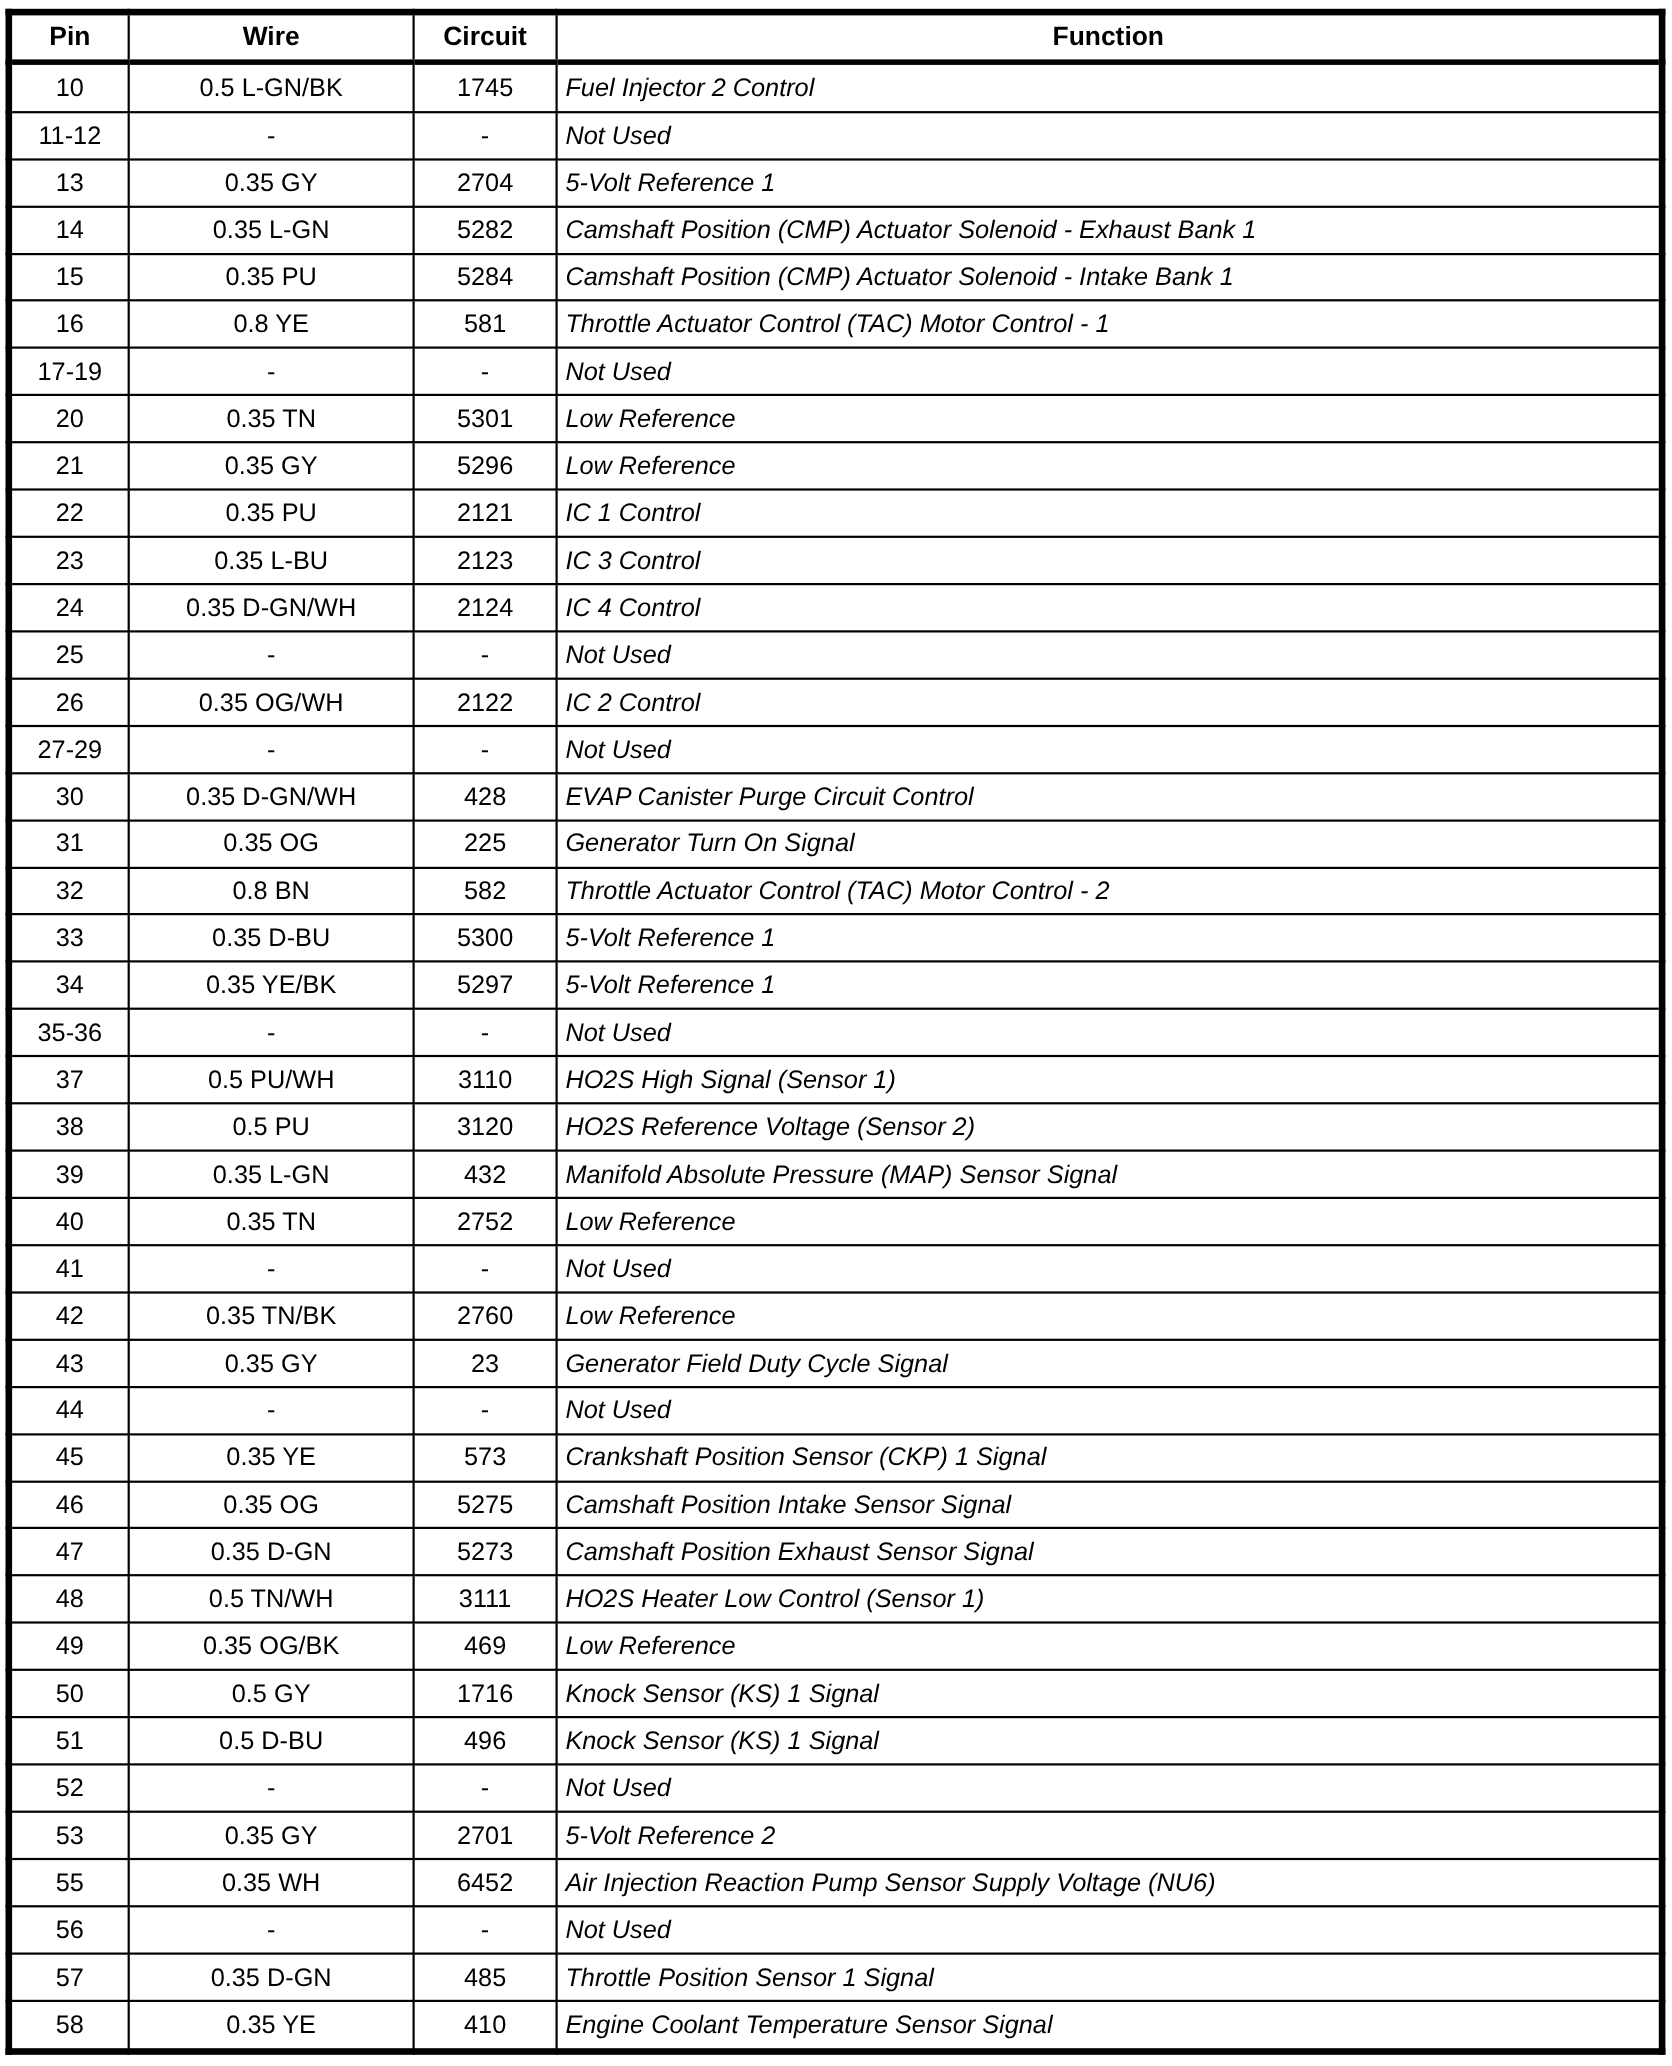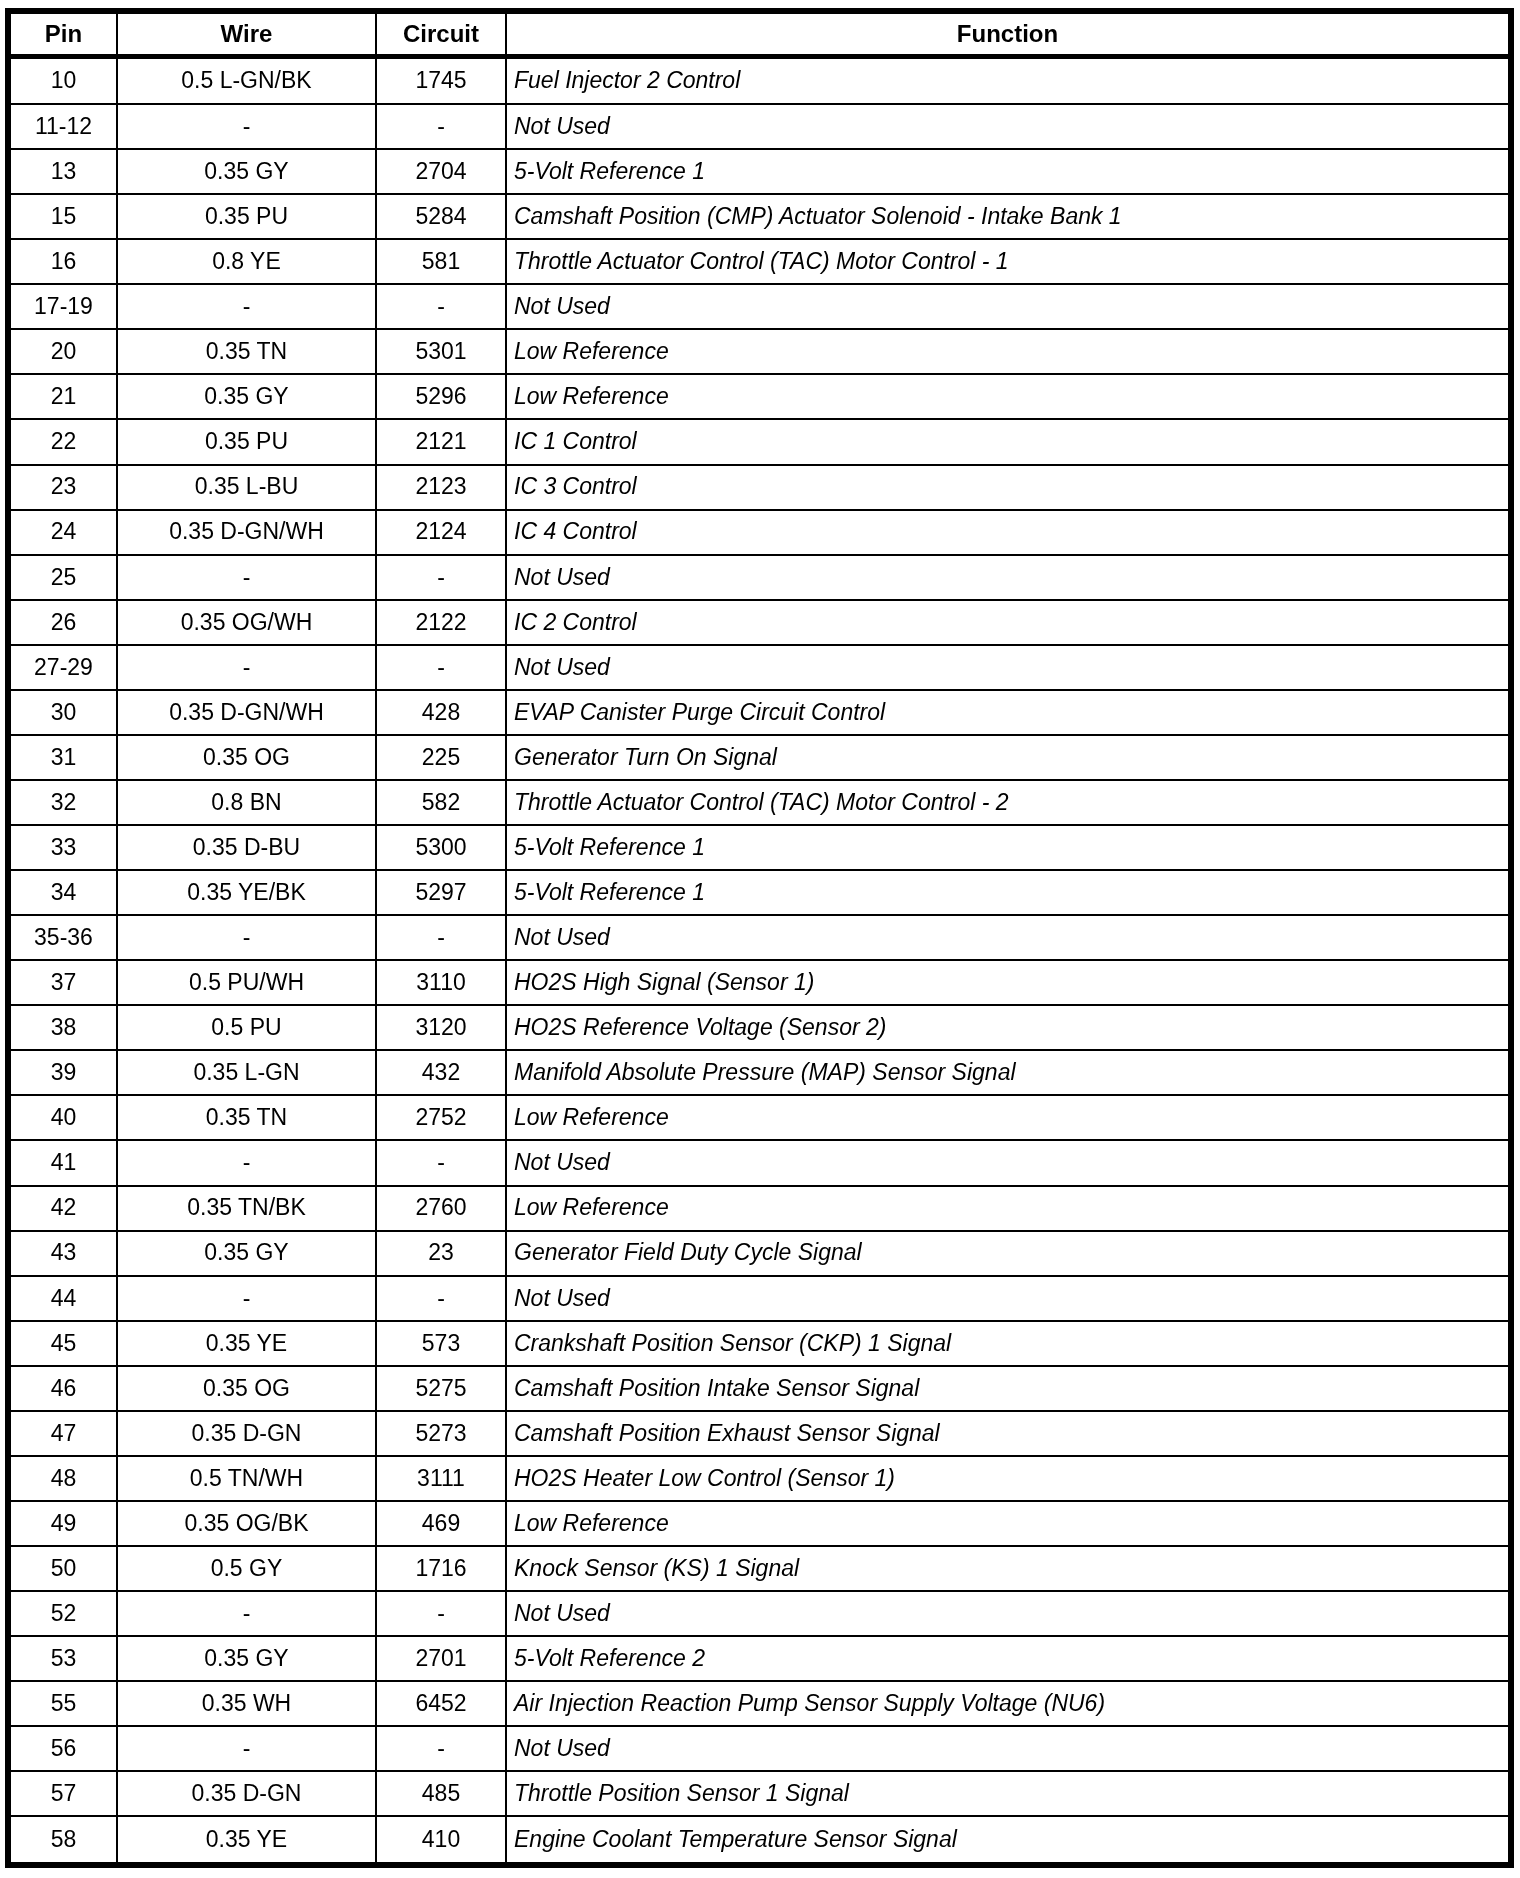--- a/index.html
+++ b/index.html
@@ -86,20 +86,26 @@
     <td class="cell-circuit">-</td>
     <td class="cell-function">Not Used</td>
   </tr>
         <tr>
     <td class="cell-pin">13</td>
     <td class="cell-wire">0.35 GY</td>
     <td class="cell-circuit">2704</td>
     <td class="cell-function">5-Volt Reference 1</td>
   </tr>
         <tr>
+    <td class="cell-pin">14</td>
+    <td class="cell-wire">0.35 L-GN</td>
+    <td class="cell-circuit">5282</td>
+    <td class="cell-function">Camshaft Position (CMP) Actuator Solenoid - Exhaust Bank 1</td>
+  </tr>
+        <tr>
     <td class="cell-pin">15</td>
     <td class="cell-wire">0.35 PU</td>
     <td class="cell-circuit">5284</td>
     <td class="cell-function">Camshaft Position (CMP) Actuator Solenoid - Intake Bank 1</td>
   </tr>
         <tr>
     <td class="cell-pin">16</td>
     <td class="cell-wire">0.8 YE</td>
     <td class="cell-circuit">581</td>
     <td class="cell-function">Throttle Actuator Control (TAC) Motor Control - 1</td>
@@ -269,20 +275,26 @@
         <tr>
     <td class="cell-pin">49</td>
     <td class="cell-wire">0.35 OG/BK</td>
     <td class="cell-circuit">469</td>
     <td class="cell-function">Low Reference</td>
   </tr>
         <tr>
     <td class="cell-pin">50</td>
     <td class="cell-wire">0.5 GY</td>
     <td class="cell-circuit">1716</td>
+    <td class="cell-function">Knock Sensor (KS) 1 Signal</td>
+  </tr>
+        <tr>
+    <td class="cell-pin">51</td>
+    <td class="cell-wire">0.5 D-BU</td>
+    <td class="cell-circuit">496</td>
     <td class="cell-function">Knock Sensor (KS) 1 Signal</td>
   </tr>
         <tr>
     <td class="cell-pin">52</td>
     <td class="cell-wire">-</td>
     <td class="cell-circuit">-</td>
     <td class="cell-function">Not Used</td>
   </tr>
         <tr>
     <td class="cell-pin">53</td>

